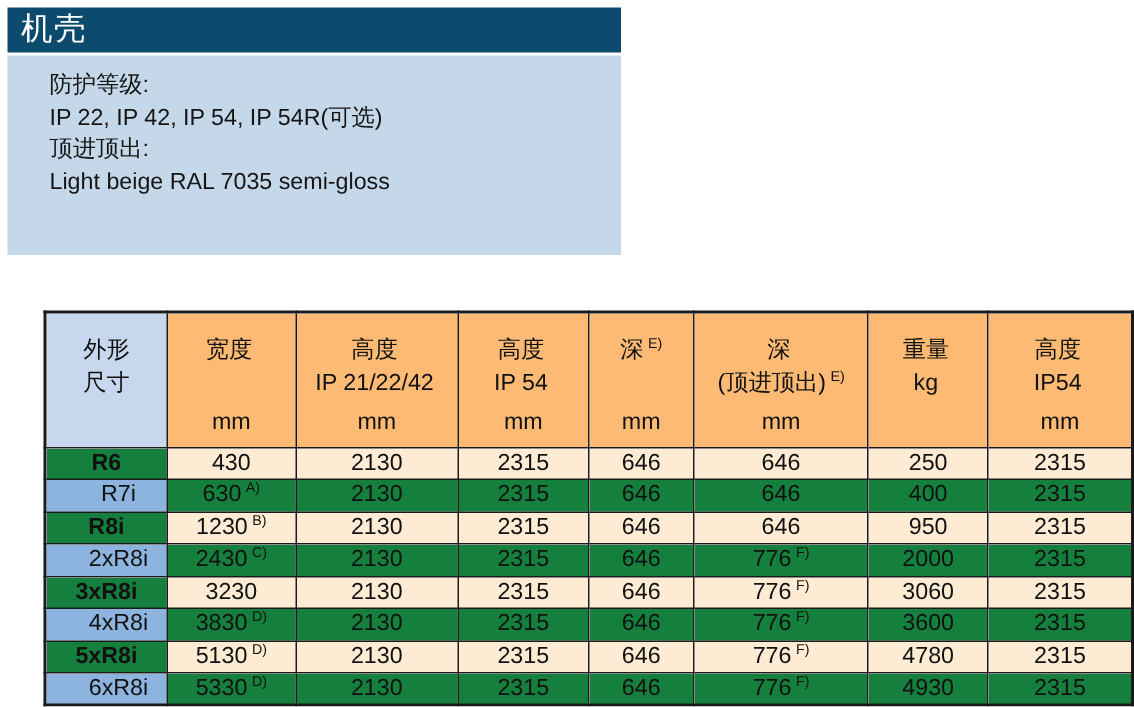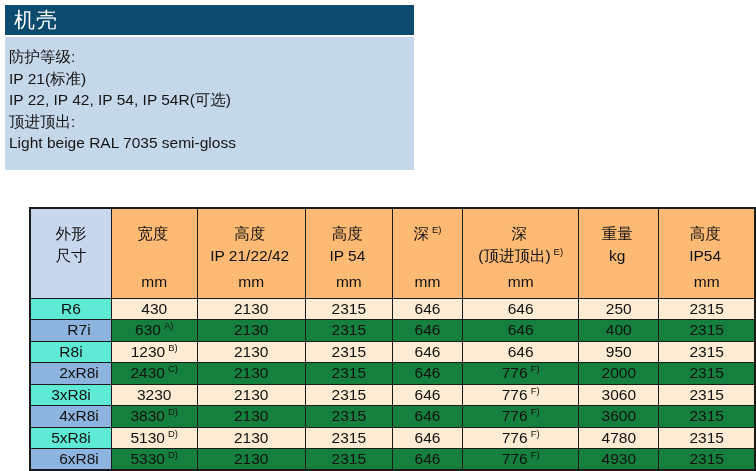--- a/index.html
+++ b/index.html
@@ -27,21 +27,21 @@
     padding-left: 9px;
     letter-spacing: 1px;
   }
 
   
   .info-box {
     position: absolute;
     left: 5px; top: 37px;
     width: 409px; height: 133px;
     background: #c5d8ea;
-    padding: 9px 4px;
+    padding: 9px 28px;
     font-size: 15.5px;
     line-height: 21.5px;
     color: #151515;
   }
 
   
   table.spec-table {
     position: absolute;
     left: 5px; top: 207px;
     border-collapse: collapse;
@@ -71,35 +71,34 @@
     vertical-align: super;
     margin-left: 3px;
     line-height: 0;
   }
   .spec-table tbody tr { height: 21.5px; }
   .spec-table tbody td {
     font-size: 15.5px;
     padding: 0;
     line-height: 20px;
   }
-  tr.odd  td.rowlabel { background: #5eead4; }
+  tr.odd  td.rowlabel { background: #15803d; font-weight: bold; }
   tr.even td.rowlabel { background: #8db4de; padding-left: 16px; }
   tr.odd  td.datacell { background: #fdecd3; }
   tr.even td.datacell { background: #15803d; }
 </style>
 </head>
 <body>
 
 <div class="title-bar">
   <span class="title-text">机壳</span>
 </div>
 
 <div class="info-box">
   <div>防护等级:</div>
-  <div>IP 21(标准)</div>
   <div>IP 22, IP 42, IP 54, IP 54R(可选)</div>
   <div>顶进顶出:</div>
   <div>Light beige RAL 7035 semi-gloss</div>
 </div>
 
 <table class="spec-table">
   <colgroup>
     <col style="width:83px">
       <col style="width:88px">
       <col style="width:110px">

